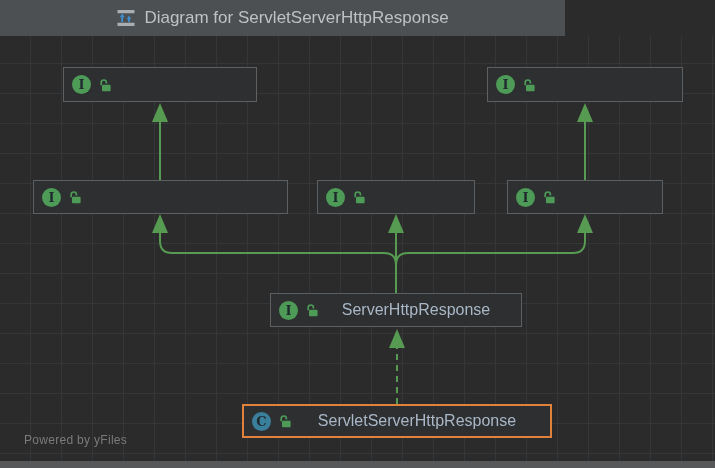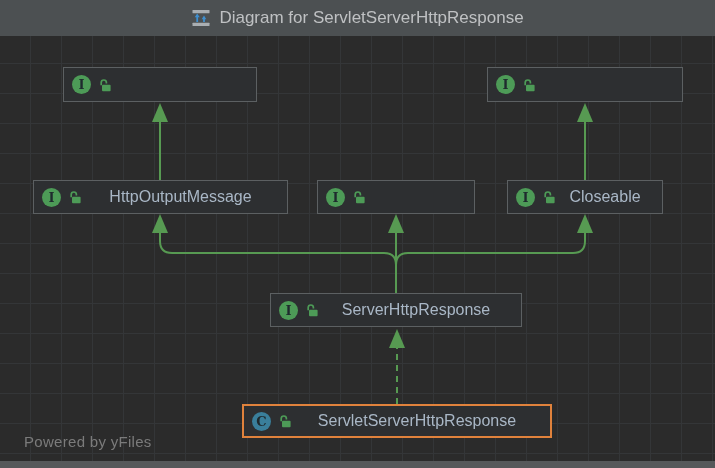--- a/index.html
+++ b/index.html
@@ -6,21 +6,21 @@
   body{
     width:715px;height:468px;overflow:hidden;
     font-family:"Liberation Sans", sans-serif;
     background:#202020;
   }
   .window{
     position:relative;width:715px;height:468px;overflow:hidden;
     background:var(--canvas-bg,#2B2B2B);
   }
   .titlebar{
-    position:absolute;left:0;top:0;width:715px;height:36px;
+    position:absolute;left:0;top:0;width:565px;height:36px;
     background:var(--titlebar-bg,#4C5052);
     display:flex;align-items:center;justify-content:center;gap:8px;
     z-index:5;
   }
   .titlebar .title-text{
     color:var(--title-text,#BFC1C3);
     font-size:17px;
     white-space:nowrap;
   }
   .title-icon{display:inline-flex;width:20px;height:20px;}
@@ -66,21 +66,21 @@
   .lock-icon{flex:0 0 auto;display:inline-flex;width:14px;height:14px;}
   .node .label{
     flex:1 1 auto;text-align:center;
     color:var(--node-text,#A9B7C6);
     font-size:16px;white-space:nowrap;
     padding:0 4px;
   }
   .watermark{
     position:absolute;left:24px;top:433px;
     color:var(--watermark-text,#7B7B7B);
-    font-size:15px;letter-spacing:0.3px;
+    font-size:12px;letter-spacing:0.3px;
     z-index:3;
   }
 </style>
 </head>
 <body>
 
 <div class="window">
 
   <div class="titlebar">
     <span class="title-icon">
@@ -141,40 +141,38 @@
         </span>
       </div>
       <div class="node" style="left: 33px; top: 180px; width: 255px; height: 34px;">
         <span class="type-icon interface">I</span>
         <span class="lock-icon">
           <svg viewBox="0 0 14 14" width="14" height="14">
             <path d="M3.2 7.2 L3.2 4.6 A2.6 2.6 0 0 1 8.4 4.6 L8.4 5.6" fill="none" stroke="#4D9B57" stroke-width="1.7"></path>
             <rect x="4" y="6.8" width="8.6" height="6.4" rx="1" fill="#4D9B57"></rect>
           </svg>
         </span>
-        <span class="label">HttpOutputMessage</span>
       </div>
       <div class="node" style="left: 317px; top: 180px; width: 158px; height: 34px;">
         <span class="type-icon interface">I</span>
         <span class="lock-icon">
           <svg viewBox="0 0 14 14" width="14" height="14">
             <path d="M3.2 7.2 L3.2 4.6 A2.6 2.6 0 0 1 8.4 4.6 L8.4 5.6" fill="none" stroke="#4D9B57" stroke-width="1.7"></path>
             <rect x="4" y="6.8" width="8.6" height="6.4" rx="1" fill="#4D9B57"></rect>
           </svg>
         </span>
       </div>
       <div class="node" style="left: 507px; top: 180px; width: 156px; height: 34px;">
         <span class="type-icon interface">I</span>
         <span class="lock-icon">
           <svg viewBox="0 0 14 14" width="14" height="14">
             <path d="M3.2 7.2 L3.2 4.6 A2.6 2.6 0 0 1 8.4 4.6 L8.4 5.6" fill="none" stroke="#4D9B57" stroke-width="1.7"></path>
             <rect x="4" y="6.8" width="8.6" height="6.4" rx="1" fill="#4D9B57"></rect>
           </svg>
         </span>
-        <span class="label">Closeable</span>
       </div>
       <div class="node" style="left: 270px; top: 293px; width: 252px; height: 34px;">
         <span class="type-icon interface">I</span>
         <span class="lock-icon">
           <svg viewBox="0 0 14 14" width="14" height="14">
             <path d="M3.2 7.2 L3.2 4.6 A2.6 2.6 0 0 1 8.4 4.6 L8.4 5.6" fill="none" stroke="#4D9B57" stroke-width="1.7"></path>
             <rect x="4" y="6.8" width="8.6" height="6.4" rx="1" fill="#4D9B57"></rect>
           </svg>
         </span>
         <span class="label">ServerHttpResponse</span>

